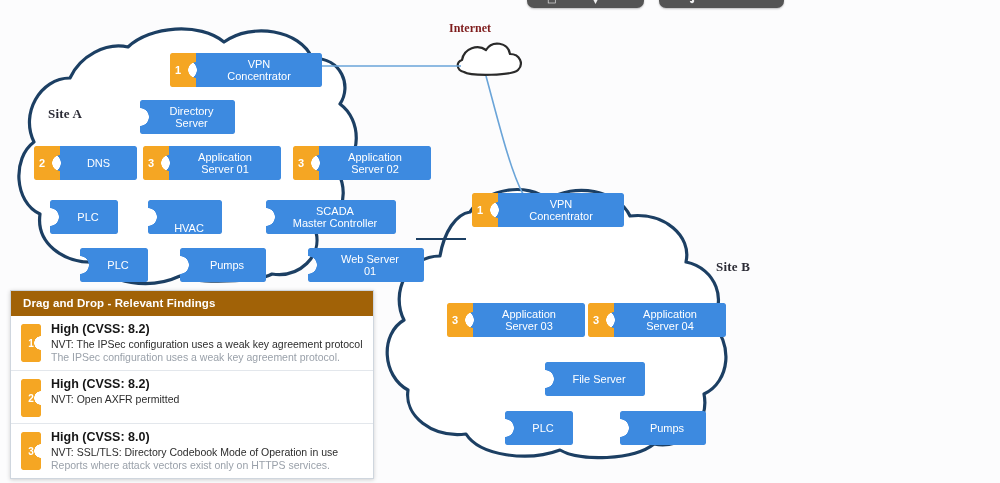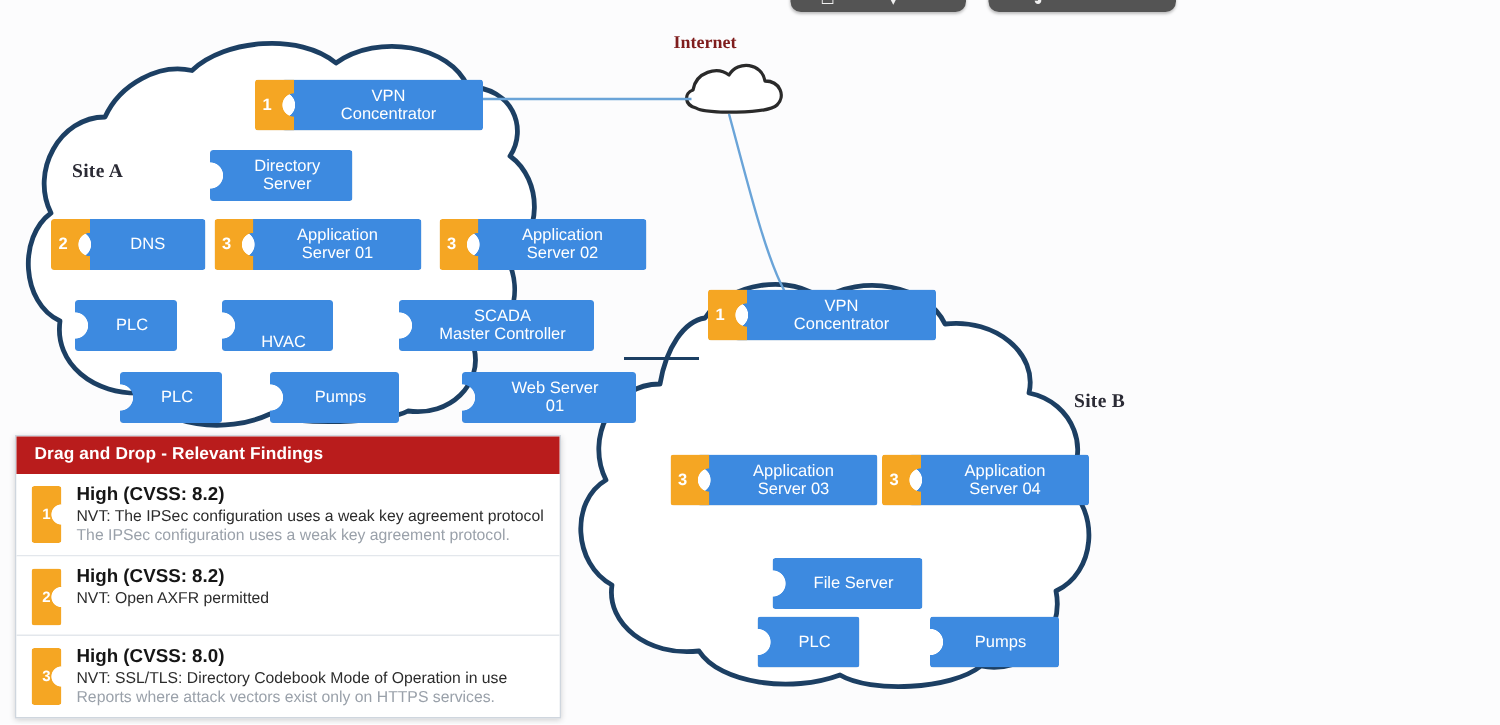--- a/index.html
+++ b/index.html
@@ -129,21 +129,21 @@
   #findings-panel {
     position: absolute;
     left: 10px; top: 290px;
     width: 364px;
     background: #ffffff;
     border: 1px solid #cfd6de;
     box-shadow: 0 1px 4px rgba(0,0,0,.18);
     box-sizing: border-box;
   }
   #findings-header {
-    background: #b91c1c;
+    background: #a16207;
     color: #ffffff;
     font-size: 11.5px;
     font-weight: bold;
     padding: 6px 10px 7px 12px;
     letter-spacing: .1px;
   }
   .finding-row {
     display: flex;
     align-items: flex-start;
     padding: 6px 8px 6px 6px;
@@ -338,21 +338,21 @@
 Server 03</span>
         </div>
       </div>
       <div class="node has-badge" style="left: 588px; top: 303px;">
         <div class="badge">3</div>
         <div class="box" style="width: 120px;">
           <span class="lbl">Application
 Server 04</span>
         </div>
       </div>
-      <div class="node" style="left: 515px; top: 362px; margin-top: 10px;">
+      <div class="node" style="left: 545px; top: 362px;">
         <div class="box" style="width: 100px;">
           <span class="lbl">File Server</span>
         </div>
       </div>
       <div class="node" style="left: 505px; top: 411px;">
         <div class="box" style="width: 68px;">
           <span class="lbl">PLC</span>
         </div>
       </div>
       <div class="node" style="left: 620px; top: 411px;">

